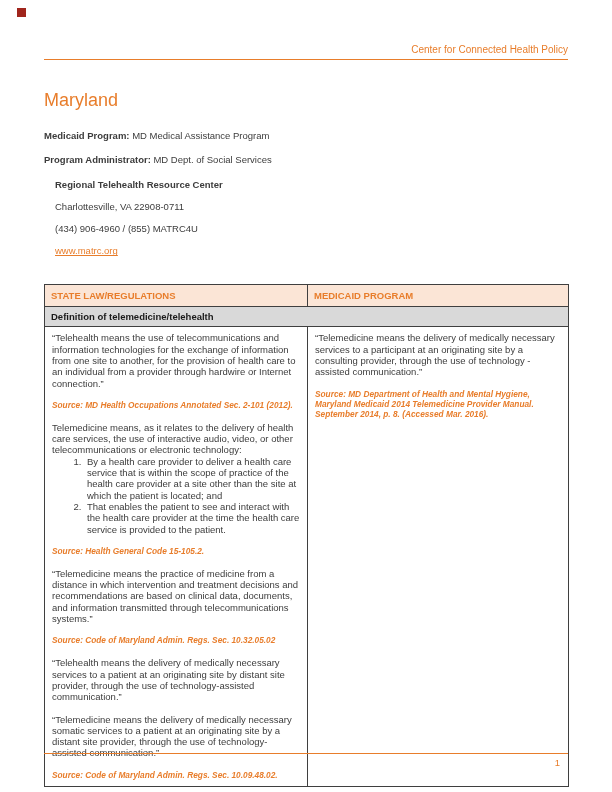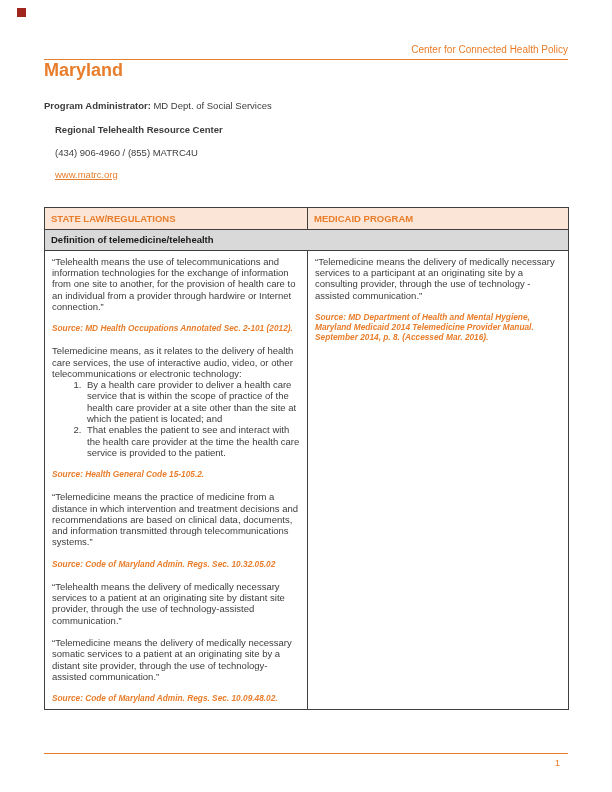--- a/index.html
+++ b/index.html
@@ -24,22 +24,22 @@
     position:absolute;left:17px;top:8px;width:9px;height:9px;
     background:var(--marker);
   }
   .content{padding:0 44px;}
   .org-name{
     padding-top:44px;text-align:right;
     color:var(--accent);font-size:10px;line-height:12px;
   }
   .header-rule{border:none;border-top:1px solid var(--accent);margin-top:3px;}
   .doc-title{
-    margin-top:0;color:var(--accent);
-    font-size:18px;line-height:21px;font-weight:bold;
+    margin-top:30px;color:var(--accent);
+    font-size:18px;line-height:21px;font-weight:normal;
   }
   .info{margin-top:19px;}
   .info-line{margin-bottom:13px;}
   .b{font-weight:bold;}
   .address-block{margin-top:4px;}
   .address-block p{margin:11px;}
   .link{color:var(--accent);text-decoration:underline;cursor:pointer;}
   table.policy{
     margin-top:27px;width:524px;border-collapse:collapse;
     table-layout:fixed;
@@ -81,23 +81,25 @@
   <div class="corner-marker"></div>
 
   <div class="content">
 
     <div class="org-name">Center for Connected Health Policy</div>
     <hr class="header-rule">
 
     <h1 class="doc-title">Maryland</h1>
 
     <div class="info">
+      <p class="info-line"><span class="b">Medicaid Program:</span>  <span>MD Medical Assistance Program</span></p>
       <p class="info-line"><span class="b">Program Administrator:</span>  <span>MD Dept. of Social Services</span></p>
       <div class="address-block">
         <p class="b">Regional Telehealth Resource Center</p>
+        <p>Charlottesville, VA 22908-0711</p>
         <p>(434) 906-4960 / (855) MATRC4U</p>
         <p><a class="link">www.matrc.org</a></p>
       </div>
     </div>
 
     <table class="policy">
       <colgroup>
           <col style="width:263px">
           <col style="width:261px">
         </colgroup>

